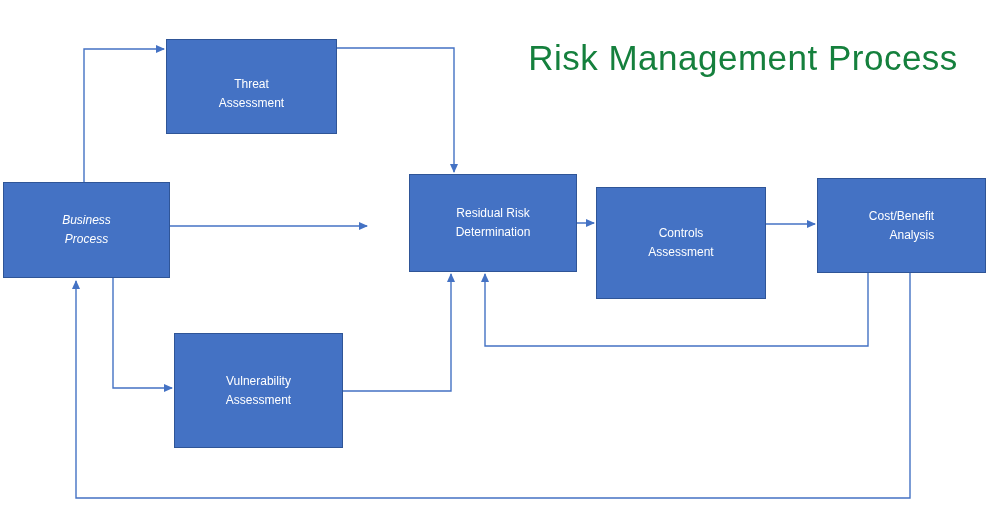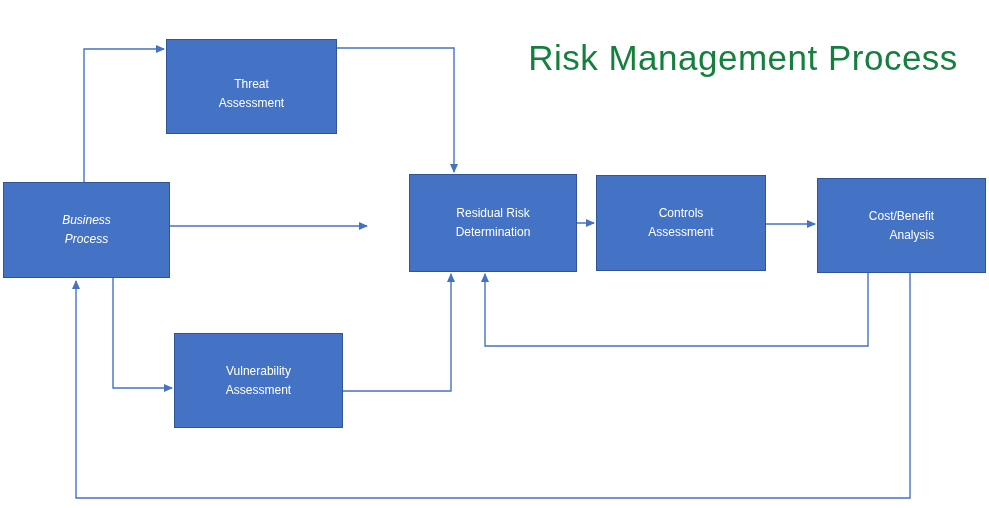--- a/index.html
+++ b/index.html
@@ -44,23 +44,23 @@
     white-space: pre-line;
   }
   #node-threat {
     left: 166px; top: 1px; width: 171px; height: 95px;
     align-items: center;
     padding-top: 14px;
     margin-top: 38px;
   }
   #node-business      { left: 3px;   top: 182px; width: 167px; height: 96px; font-style: italic; }
   #node-residual      { left: 369px; top: 174px; width: 168px; height: 98px; margin-left: 40px; }
-  #node-controls      { left: 596px; top: 175px; width: 170px; height: 96px; }
+  #node-controls      { left: 596px; top: 187px; width: 170px; height: 112px; }
   #node-cost-benefit  { left: 817px; top: 178px; width: 169px; height: 95px; text-align: right; }
-  #node-vulnerability { left: 174px; top: 333px; width: 169px; height: 95px; }
+  #node-vulnerability { left: 174px; top: 333px; width: 169px; height: 115px; }
   #diagram-title {
     position: absolute;
     left: 743px;
     top: 38px;
     transform: translateX(-50%);
     font-size: 35px;
     font-weight: 300;
     letter-spacing: 0.5px;
     color: #15803d;
     white-space: nowrap;

